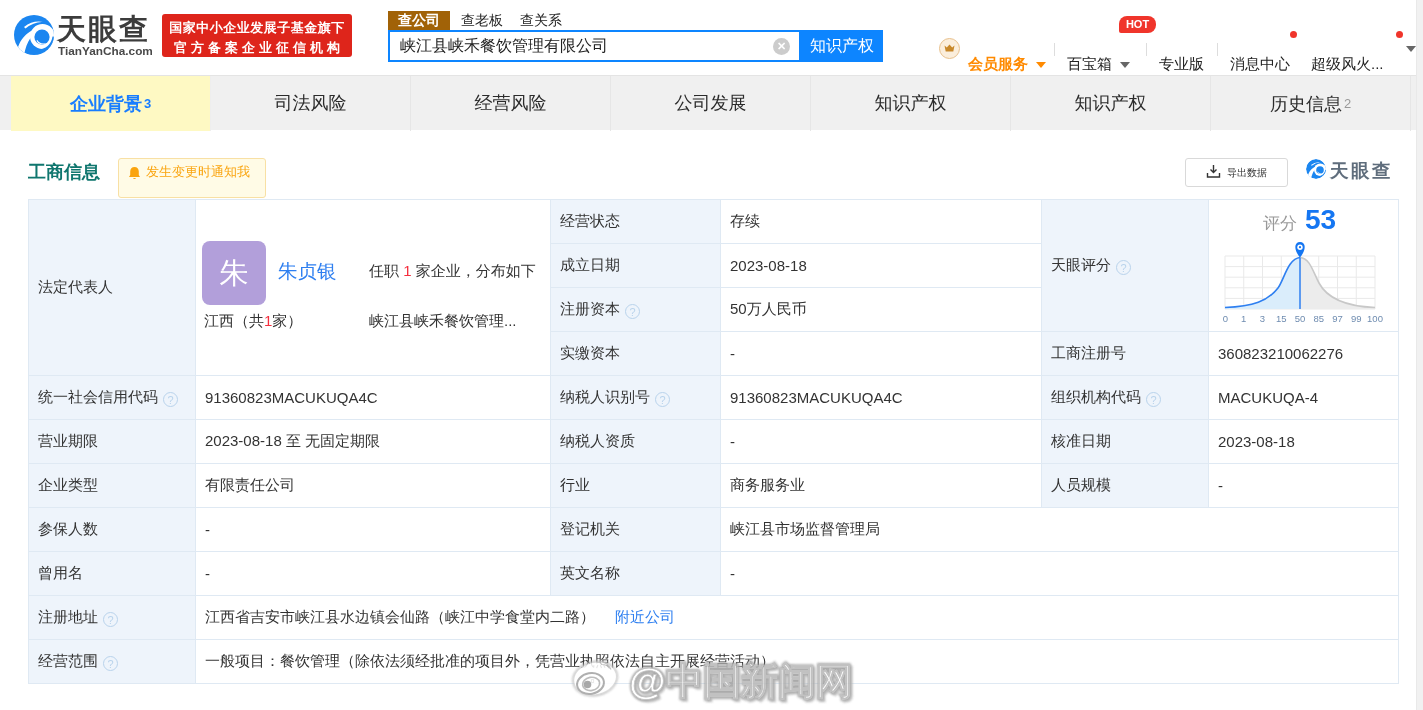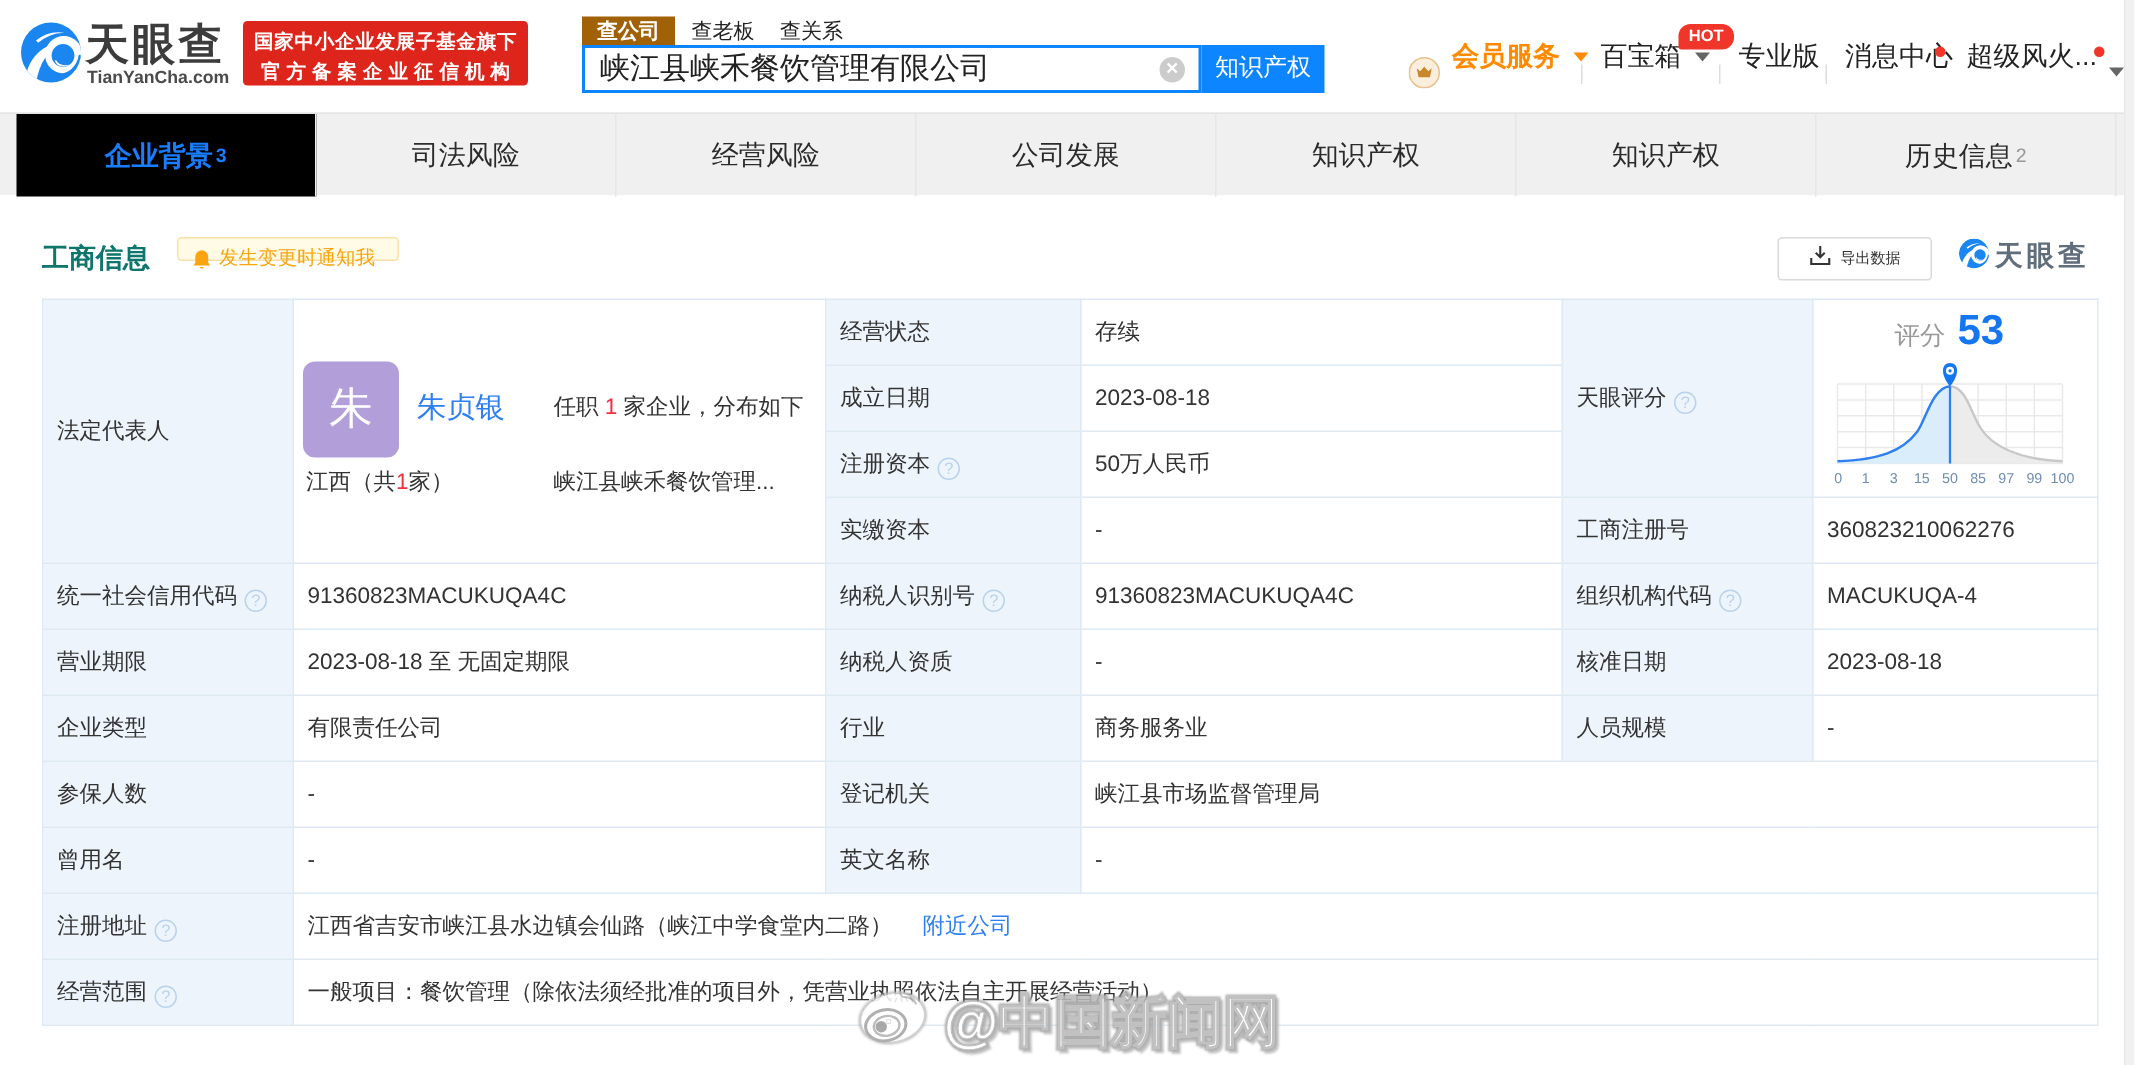--- a/index.html
+++ b/index.html
@@ -16,46 +16,46 @@
 #redbadge { left:162px; top:14px; width:190px; height:43px; background:#de251b; border-radius:3px;
   color:#fff; text-align:center; font-weight:bold; }
 #redbadge .l1 { font-size:13px; margin-top:5px; letter-spacing:0.5px;}
 #redbadge .l2 { font-size:13px; letter-spacing:4px; margin-top:2px; text-indent:4px;}
 
 #stabs { left:388px; top:11px; height:19px; font-size:14px; }
 #stabs span { display:inline-block; vertical-align:top; }
 .stab-act { background:#a16207; color:#fff; font-weight:bold; width:62px; height:19px; text-align:center; line-height:19px;}
 .stab { color:#222; margin-left:11px; line-height:19px;}
 #sinput { left:388px; top:30px; width:413px; height:32px; border:2px solid #0d85ff; background:#fff;
-  font-size:20px; color:#222; line-height:28px; padding-left:10px;}
+  font-size:16px; color:#222; line-height:28px; padding-left:10px;}
 #sclear { left:773px; top:38px; width:17px; height:17px; border-radius:50%; background:#ccc; color:#fff;
   font-size:11px; text-align:center; line-height:17px; font-weight:bold;}
 #sbtn { left:801px; top:30px; width:82px; height:32px; background:#0d85ff; color:#fff; font-size:16px;
   text-align:center; line-height:32px; }
 
-.rmenu { top:29px; font-size:18px; color:#222; line-height:17px;}
+.rmenu { top:55px; font-size:15px; color:#222; line-height:17px;}
 .orange { color:#ff8a00; }
 .sep { position:absolute; top:43px; width:1px; height:13px; background:#ddd; }
 .arr { display:inline-block; width:0; height:0; border-left:5px solid transparent; border-right:5px solid transparent; border-top:6px solid #666; vertical-align:middle; margin-left:4px; }
 .arr-o { border-top-color:#ff8a00; }
 #hot { left:1119px; top:16px; width:37px; height:17px; background:#f0352b; border-radius:8px 8px 8px 2px;
   color:#fff; font-size:11px; font-weight:bold; text-align:center; line-height:17px; }
 .rdot { position:absolute; width:7px; height:7px; border-radius:50%; background:#f0352b; }
 
 
 #nav { position:absolute; left:0; top:75px; width:1416px; height:55px; background:#f0f0f0; border-top:1px solid #e4e4e4;}
 .navtab { position:absolute; top:0; width:200px; height:55px; text-align:center; line-height:55px;
   font-size:18px; color:#2b2b2b; border-right:1px solid #e6e6e6;}
-.navtab.active { background:#000000; color:#187dff; font-weight:bold; border-right:1px solid #eee;}
+.navtab.active { background:#fef9c3; color:#187dff; font-weight:bold; border-right:1px solid #eee;}
 .navnum { font-size:13px; color:#187dff; vertical-align:2px; margin-left:2px;}
 .navnum2 { font-size:13px; color:#999; vertical-align:2px; margin-left:2px;}
 
 
 #secttl { left:28px; top:160px; font-size:18px; font-weight:bold; color:#0f766e; }
-#notifbadge { left:118px; top:158px; width:148px; height:16px; background:#fffbe6; border:1px solid #f8e0a4;
+#notifbadge { left:118px; top:158px; width:148px; height:40px; background:#fffbe6; border:1px solid #f8e0a4;
   border-radius:3px; color:#faa40e; font-size:13px; line-height:26px; padding-left:27px;}
 #exportbtn { left:1185px; top:158px; width:103px; height:29px; border:1px solid #d9d9d9; border-radius:3px;
   background:#fff; font-size:10px; color:#333; line-height:27px; text-align:center;}
 #minilogo { left:1306px; top:159px; }
 
 
 #tbl { position:absolute; left:28px; top:199px; border-collapse:collapse; table-layout:fixed; }
 #tbl td { border:1px solid #dfe9f3; font-size:15px; color:#333; padding:0 0 0 9px; height:44px; }
 #tbl td.lb { background:#eef4fb; }
 #tbl td.nopad { padding:0; }

